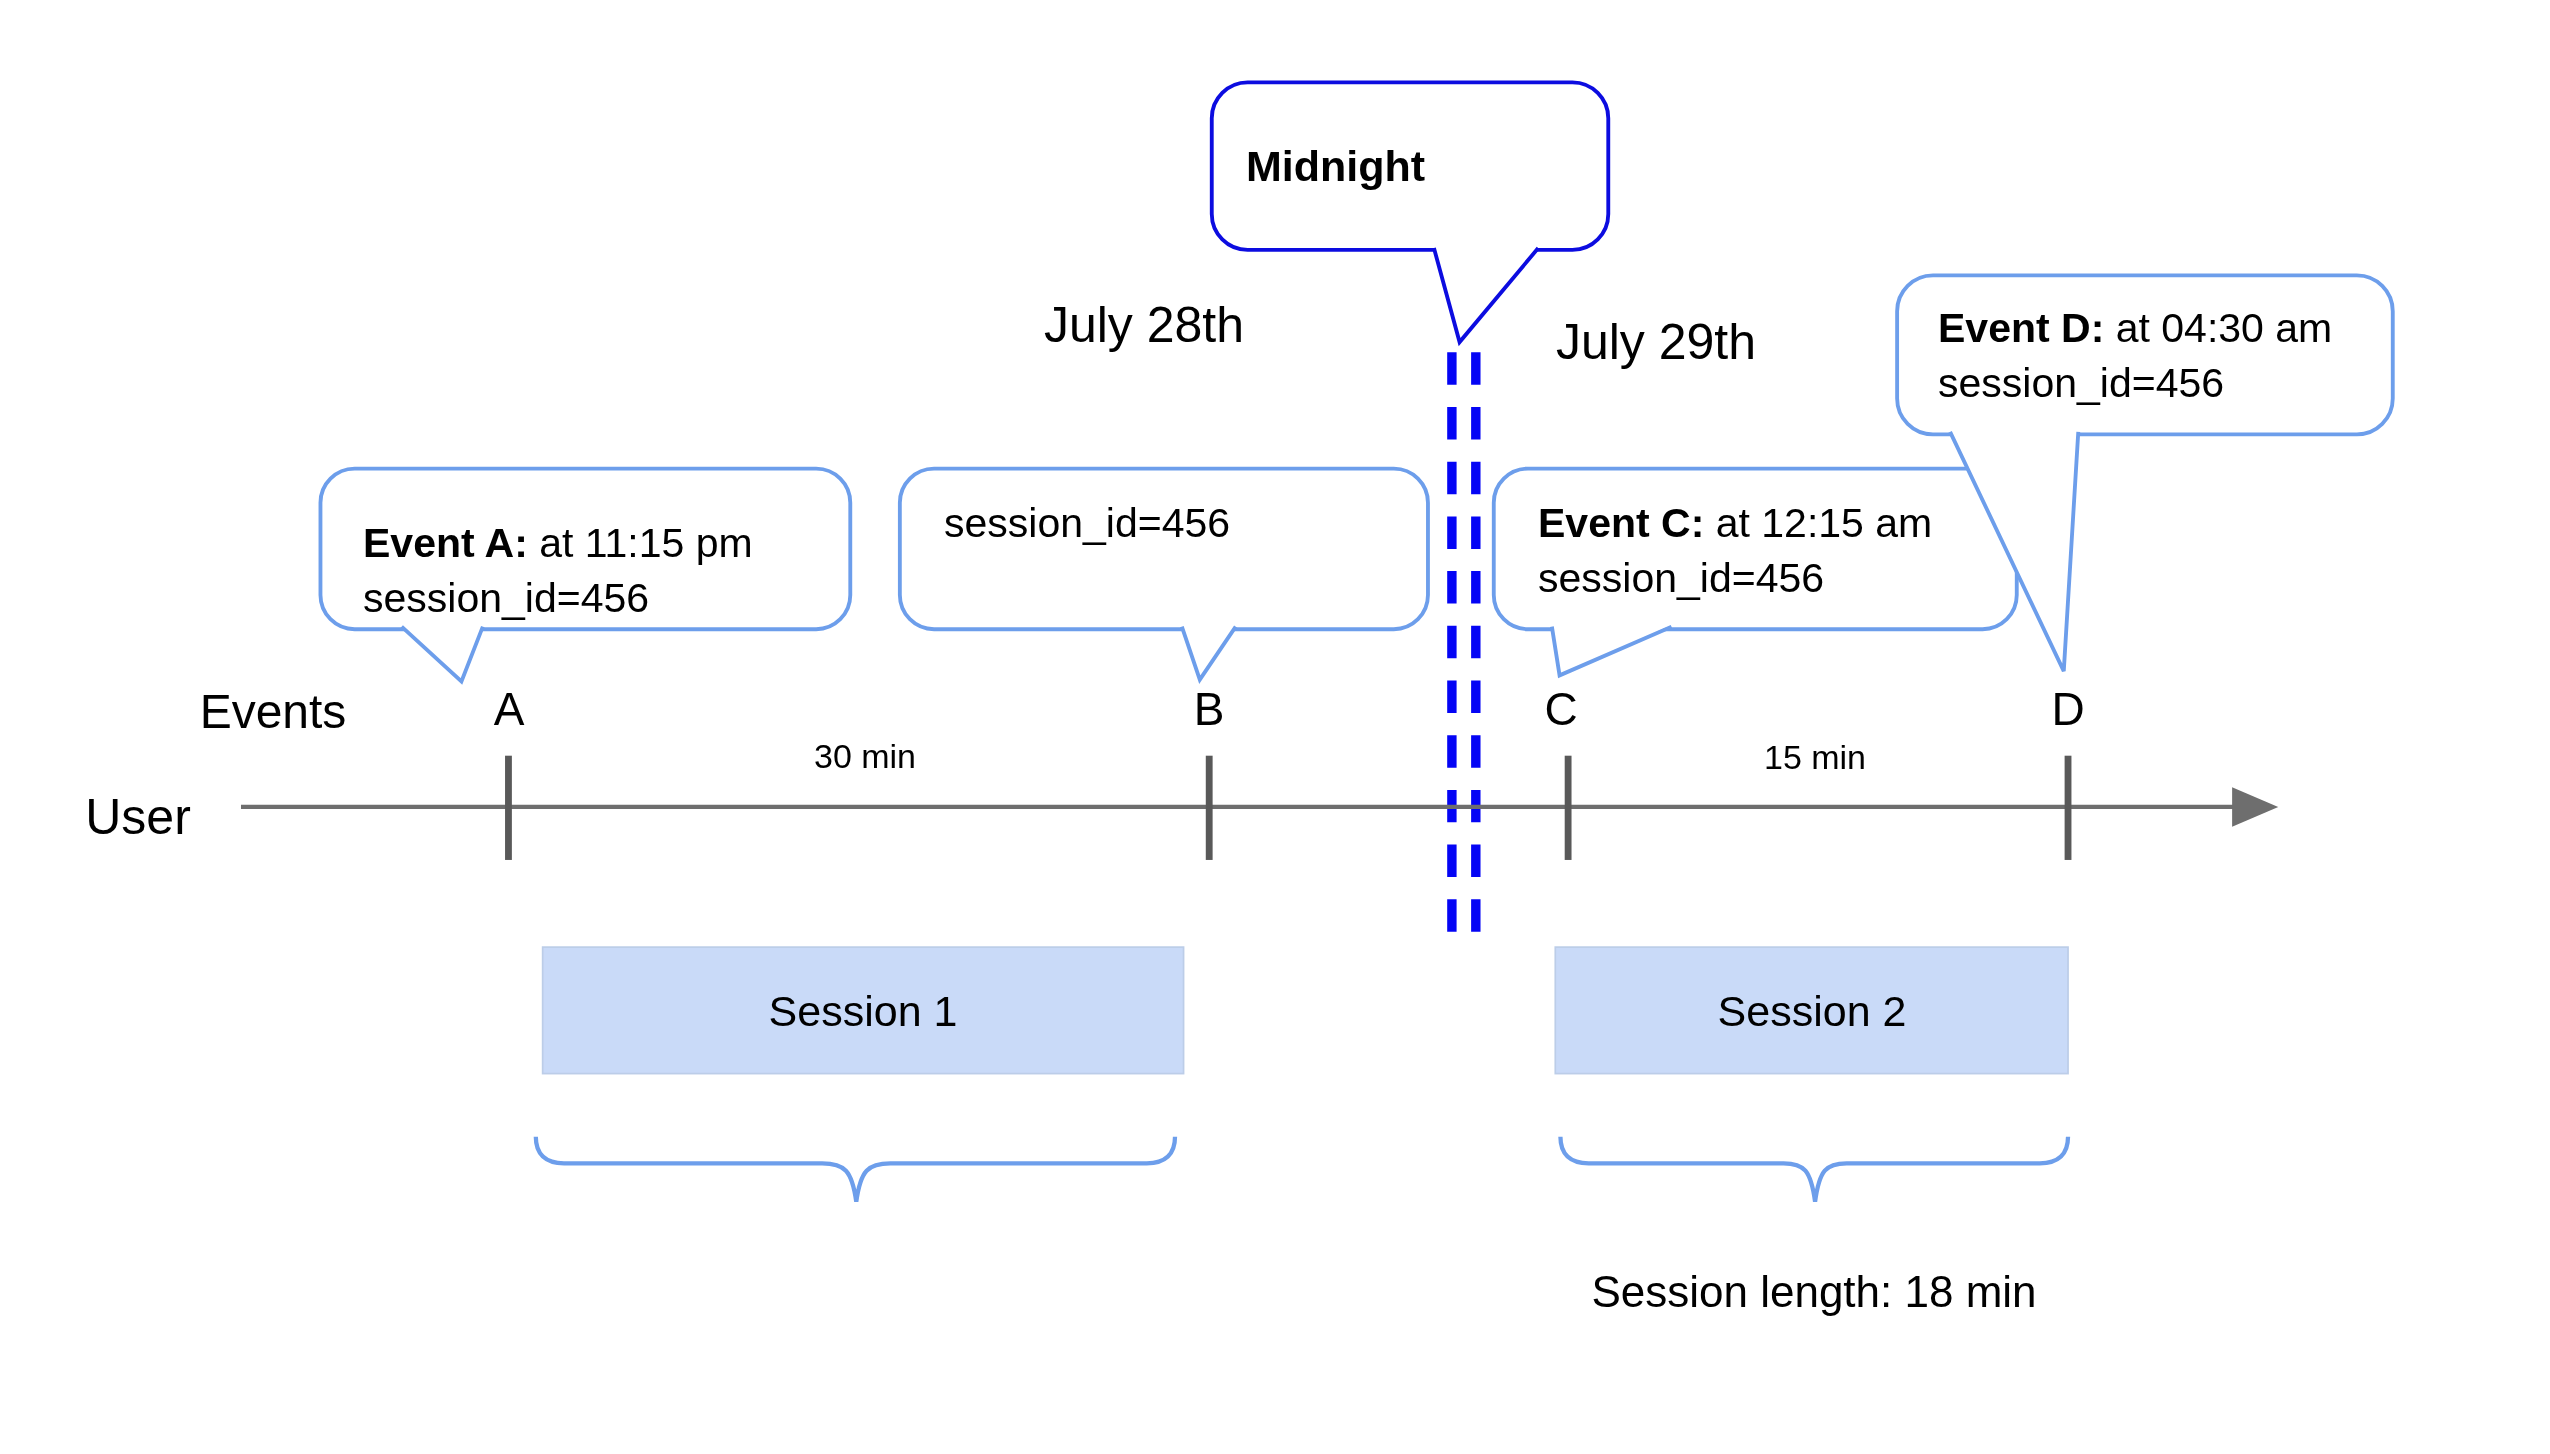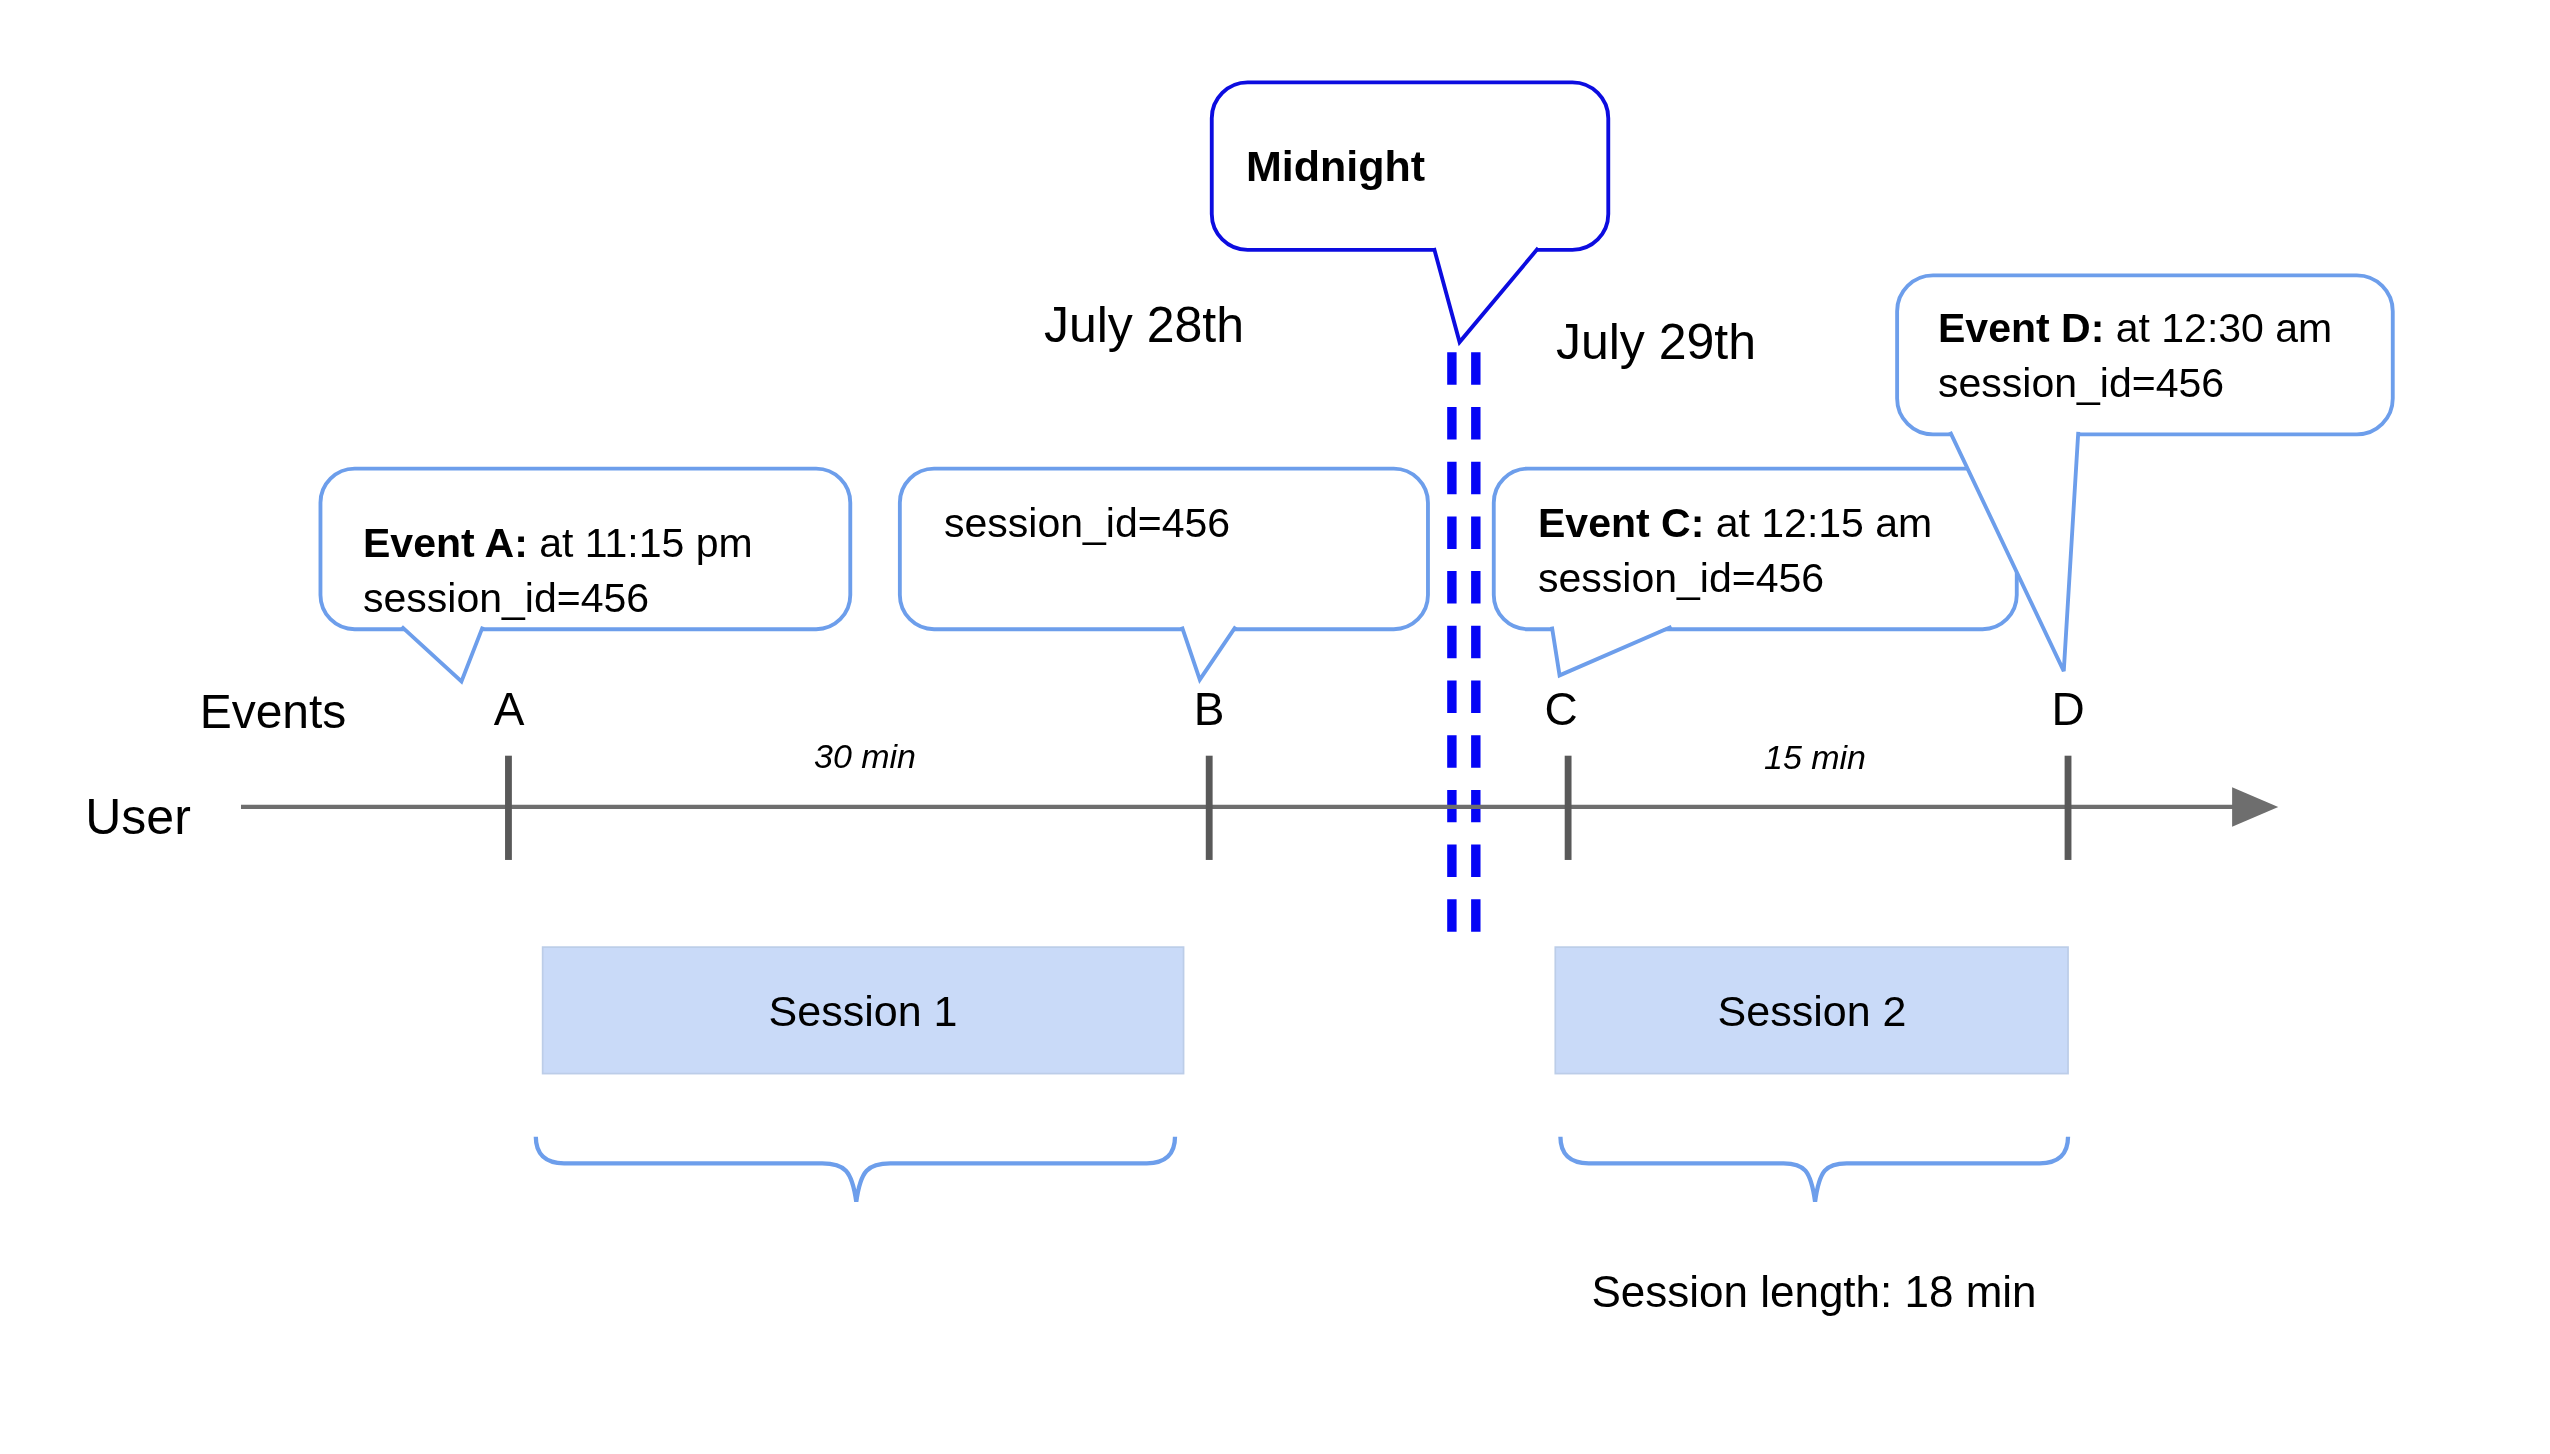--- a/index.html
+++ b/index.html
@@ -6,21 +6,21 @@
   .canvas{position:relative;width:2550px;height:1439px;background:#ffffff;overflow:hidden;
           font-family:"Liberation Sans", sans-serif;color:#000;}
   .layer{position:absolute;left:0;top:0;}
   .t{position:absolute;white-space:nowrap;color:#000;}
   .ctr{transform:translate(-50%,-50%);}
   .vctr{transform:translateY(-50%);}
   .fs-date{font-size:50px;}
   .fs-axis{font-size:48px;}
   .fs-user{font-size:50px;}
   .fs-letter{font-size:46px;}
-  .fs-min{font-size:34px;font-style:italic;}
+  .fs-min{font-size:34px;}
   .fs-session{font-size:43px;}
   .fs-length{font-size:44px;}
   .fs-midnight{font-size:43px;font-weight:bold;}
   .callout-text{position:absolute;font-size:41px;line-height:55px;}
   .callout-text b{font-weight:bold;}
 </style>
 </head>
 <body>
 
 <div class="canvas">
@@ -86,21 +86,21 @@
     <div>session_id=456</div>
   </div>
   <div class="callout-text" style="left:944px;top:496px;">
     <div>session_id=456</div>
   </div>
   <div class="callout-text" style="left:1538px;top:496px;">
     <div><b>Event C:</b><span> at 12:15 am</span></div>
     <div>session_id=456</div>
   </div>
   <div class="callout-text" style="left:1938px;top:301px;">
-    <div><b>Event D:</b><span> at 12:30 am</span></div>
+    <div><b>Event D:</b><span> at 04:30 am</span></div>
     <div>session_id=456</div>
   </div>
 
   <div class="t fs-axis ctr" style="left:273px;top:711px;">Events</div>
   <div class="t fs-user ctr" style="left:138px;top:817px;">User</div>
 
   <div class="t fs-letter ctr" style="left:509px;top:709px;">A</div>
   <div class="t fs-letter ctr" style="left:1209px;top:709px;">B</div>
   <div class="t fs-letter ctr" style="left:1561px;top:709px;">C</div>
   <div class="t fs-letter ctr" style="left:2068px;top:709px;">D</div>

